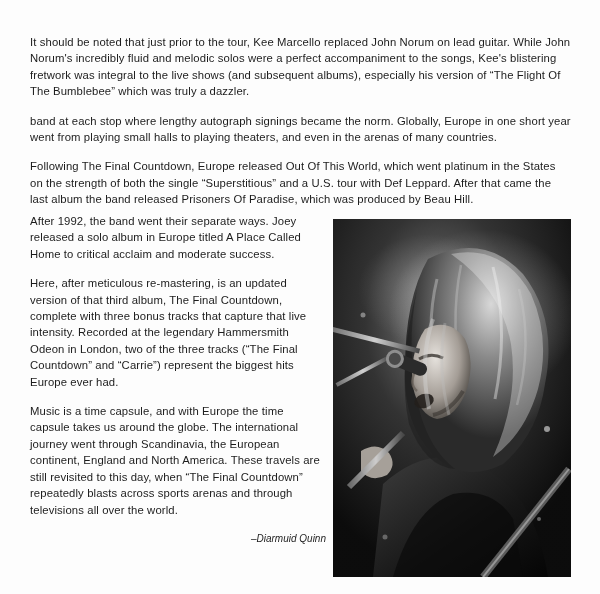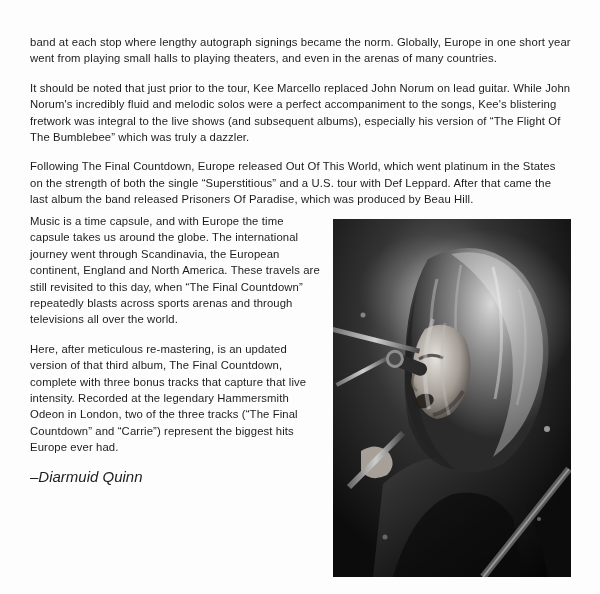--- a/index.html
+++ b/index.html
@@ -37,25 +37,26 @@
   }
   .para.top {
     width: 541px;
   }
   .para.narrow {
     width: 293px;
   }
   .italic {
   }
   .signature {
-    font-size: 15px;
+    font-size: 10px;
     line-height: 16.4px;
     font-style: italic;
     margin: 6px 0 0 0;
     color: #1c1c1c;
+    text-align: right;
   }
   .photo {
     position: absolute;
     left: 333px;
     top: 219px;
     width: 238px;
     height: 358px;
     overflow: hidden;
     background: #111;
   }
@@ -68,32 +69,35 @@
     top: 213px;
     width: 296px;
   }
 </style>
 </head>
 <body>
 
 <div class="page">
 
   <div class="content">
+    <p class="para top">It should be noted that just prior to the tour, Kee Marcello replaced John Norum on lead guitar. While John Norum's incredibly fluid and melodic solos were a perfect accompaniment to the songs, Kee's blistering fretwork was integral to the live shows (and subsequent albums), especially his version of “The Flight Of The Bumblebee” which was truly a dazzler.</p>
     <p class="para top">band at each stop where lengthy autograph signings became the norm. Globally, Europe in one short year went from playing small halls to playing theaters, and even in the arenas of many countries.</p>
-    <p class="para top">It should be noted that just prior to the tour, Kee Marcello replaced John Norum on lead guitar. While John Norum's incredibly fluid and melodic solos were a perfect accompaniment to the songs, Kee's blistering fretwork was integral to the live shows (and subsequent albums), especially his version of “The Flight Of The Bumblebee” which was truly a dazzler.</p>
     <p class="para top">
       <span>Following </span><span class="italic">The Final Countdown</span><span>, Europe released </span><span class="italic">Out Of This World</span><span>, which went platinum in the States on the strength of both the single “Superstitious” and a U.S. tour with Def Leppard. After that came the last album the band released </span><span class="italic">Prisoners Of Paradise</span><span>, which was produced by Beau Hill.</span>
     </p>
   </div>
 
   <div class="flow-col">
-    <p class="para narrow">Music is a time capsule, and with Europe the time capsule takes us around the globe. The international journey went through Scandinavia, the European continent, England and North America. These travels are still revisited to this day, when “The Final Countdown” repeatedly blasts across sports arenas and through televisions all over the world.</p>
+    <p class="para narrow">
+      <span>After 1992, the band went their separate ways. Joey released a solo album in Europe titled </span><span class="italic">A Place Called Home</span><span> to critical acclaim and moderate success.</span>
+    </p>
     <p class="para narrow">
       <span>Here, after meticulous re-mastering, is an updated version of that third album, </span><span class="italic">The Final Countdown</span><span>, complete with three bonus tracks that capture that live intensity. Recorded at the legendary Hammersmith Odeon in London, two of the three tracks (“The Final Countdown” and “Carrie”) represent the biggest hits Europe ever had.</span>
     </p>
+    <p class="para narrow">Music is a time capsule, and with Europe the time capsule takes us around the globe. The international journey went through Scandinavia, the European continent, England and North America. These travels are still revisited to this day, when “The Final Countdown” repeatedly blasts across sports arenas and through televisions all over the world.</p>
     <p class="signature">–Diarmuid Quinn</p>
   </div>
 
   <div class="photo">
     <svg width="238" height="358" viewBox="0 0 238 358" xmlns="http://www.w3.org/2000/svg" aria-hidden="true">
       <defs>
         <radialGradient id="bgGlow" cx="45%" cy="28%" r="70%">
           <stop offset="0%" stop-color="#8f8f8f"></stop>
           <stop offset="45%" stop-color="#3a3a3a"></stop>
           <stop offset="100%" stop-color="#0c0c0c"></stop>

